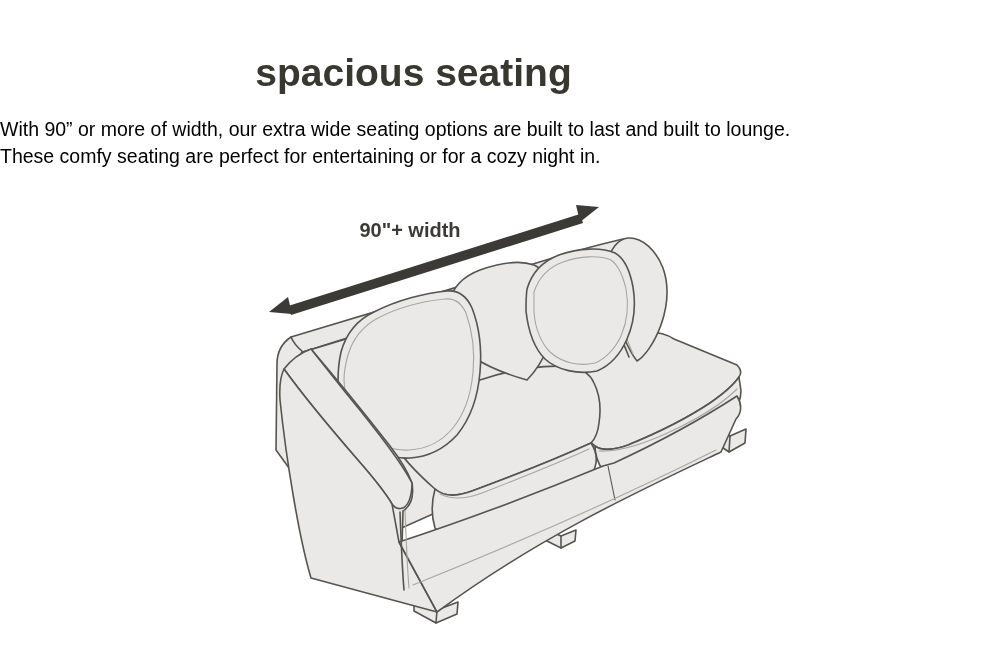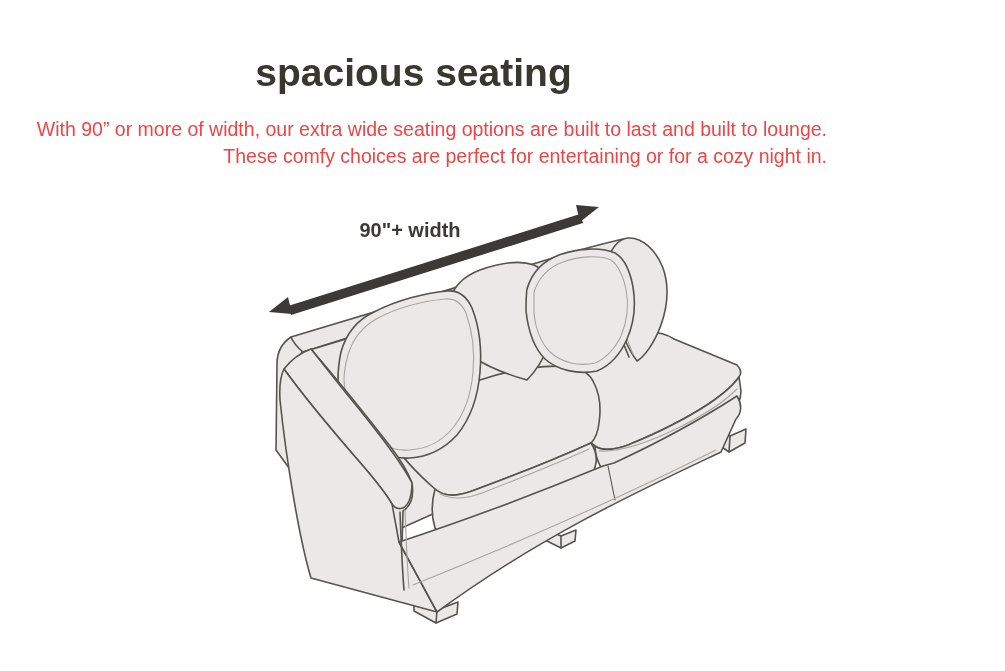--- a/index.html
+++ b/index.html
@@ -24,24 +24,24 @@
     font-size: 39px;
     font-weight: bold;
     letter-spacing: 0px;
     color: #393830;
   }
   .description {
     position: absolute;
     top: 116px;
     left: 0;
     width: 100%;
-    text-align: right;
+    text-align: left;
     font-size: 19.5px;
     line-height: 27px;
-    color: #ef4444;
+    color: #000000;
   }
   .diagram-svg {
     position: absolute;
     top: 0;
     left: 0;
   }
   .dim-label {
     font-family: "Liberation Sans", "DejaVu Sans", sans-serif;
     font-size: 20px;
     font-weight: bold;
@@ -50,21 +50,21 @@
 </style>
 </head>
 <body>
 
 <div class="stage">
 
   <div class="headline">spacious seating</div>
 
   <div class="description">
     <div>With 90” or more of width, our extra wide seating options are built to last and built to lounge.</div>
-    <div>These comfy choices are perfect for entertaining or for a cozy night in.</div>
+    <div>These comfy seating are perfect for entertaining or for a cozy night in.</div>
   </div>
 
   <svg class="diagram-svg" width="1005" height="671" viewBox="0 0 1005 671">
 
     <g fill="#eae9e7" stroke="#56544e" stroke-width="1.6" stroke-linejoin="round" stroke-linecap="round">
 
       <path d="M277,364 C277,353 282,343 291,337 L309,344 C301,351 296,360 295,371 L289,468 L276,450 Z"></path>
 
       <path d="M291,337 C370,314 470,283 556,257 C582,249 606,243 623,239 L632,252 C600,261 556,272 516,285 C448,306 368,331 303,352 C297,347 293,342 291,337 Z"></path>
 

